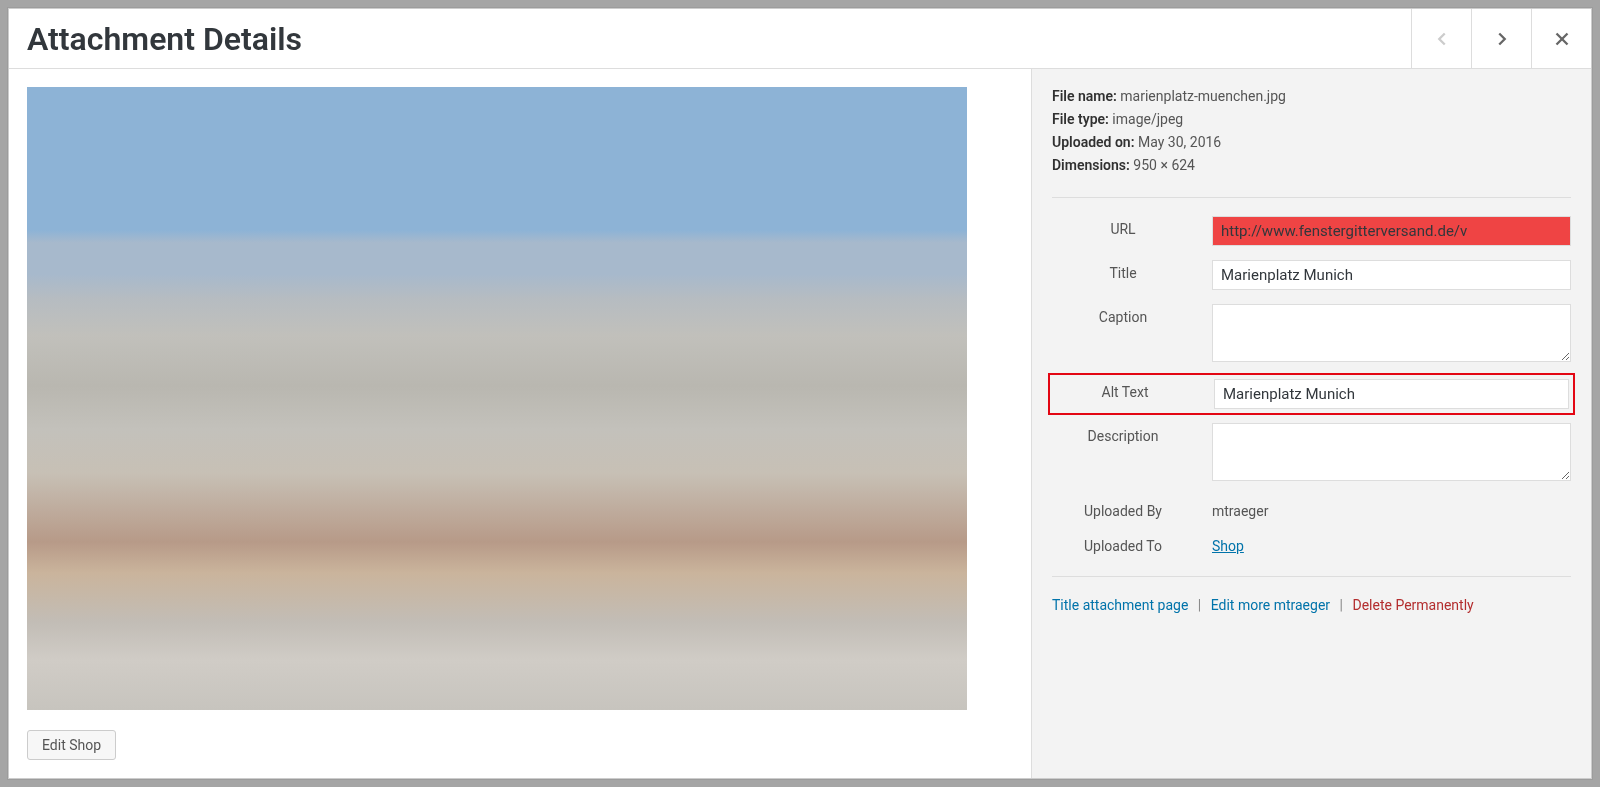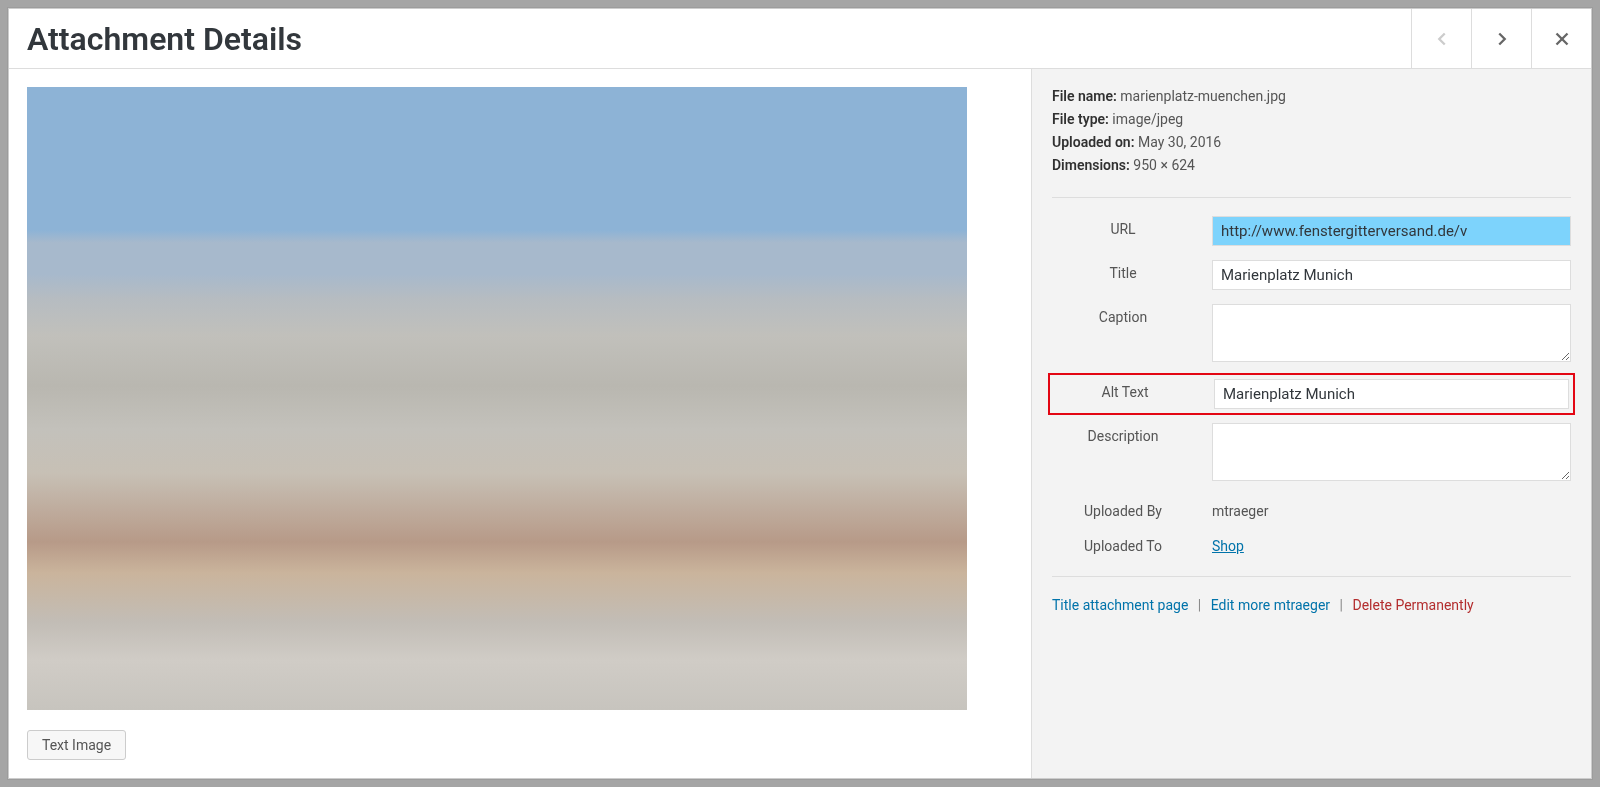--- a/index.html
+++ b/index.html
@@ -32,21 +32,21 @@
   .details-pane { width:560px; background:#f3f3f3; border-left:1px solid #ddd; padding:16px 20px 20px 20px; overflow:auto; font-size:14px; }
   .meta { color:#555; line-height:1.65; margin-bottom:18px; border-bottom:1px solid #ddd; padding-bottom:20px; }
   .meta strong { color:#313131; font-weight:600; }
   .form-row { display:flex; align-items:flex-start; margin-bottom:14px; }
   .form-row.highlight { outline:2px solid #e30613; outline-offset:2px; padding:2px; margin-bottom:12px; margin-top:-2px; }
   .form-label { width:160px; text-align:center; padding-right:18px; padding-top:5px; color:#555; font-size:14px; }
   .form-control { flex:1; }
   .form-control input[type=text], .form-control textarea {
     width:100%; border:1px solid #ddd; background:#fff; padding:5px 8px; font-size:15px; font-family:inherit; color:#32373c;
   }
-  .form-control input[readonly] { background:#7dd3fc; color:#32373c; }
+  .form-control input[readonly] { background:#ef4444; color:#32373c; }
   .form-control textarea { resize:both; min-height:58px; }
   .static-value { padding-top:5px; color:#555; }
   .static-value a { color:#0073aa; text-decoration:underline; }
   .actions { border-top:1px solid #ddd; padding-top:20px; margin-top:22px; font-size:14px; }
   .actions a { color:#0073aa; text-decoration:none; }
   .actions .sep { color:#888; margin:0 6px; }
   .actions .danger { color:#b32d2e; }
 </style>
 </head>
 <body>
@@ -71,21 +71,21 @@
             <line x1="6" y1="6" x2="18" y2="18"></line>
           </svg>
       </div>
     </div>
   </div>
 
   <div class="modal-body">
     <div class="preview-pane">
       <div class="preview-image"></div>
       <div class="edit-row">
-        <span class="btn">Text Image</span>
+        <span class="btn">Edit Shop</span>
       </div>
     </div>
 
     <div class="details-pane">
       <div class="meta">
         <div><strong>File name:</strong> <span>marienplatz-muenchen.jpg</span></div>
         <div><strong>File type:</strong> <span>image/jpeg</span></div>
         <div><strong>Uploaded on:</strong> <span>May 30, 2016</span></div>
         <div><strong>Dimensions:</strong> <span>950 × 624</span></div>
       </div>

